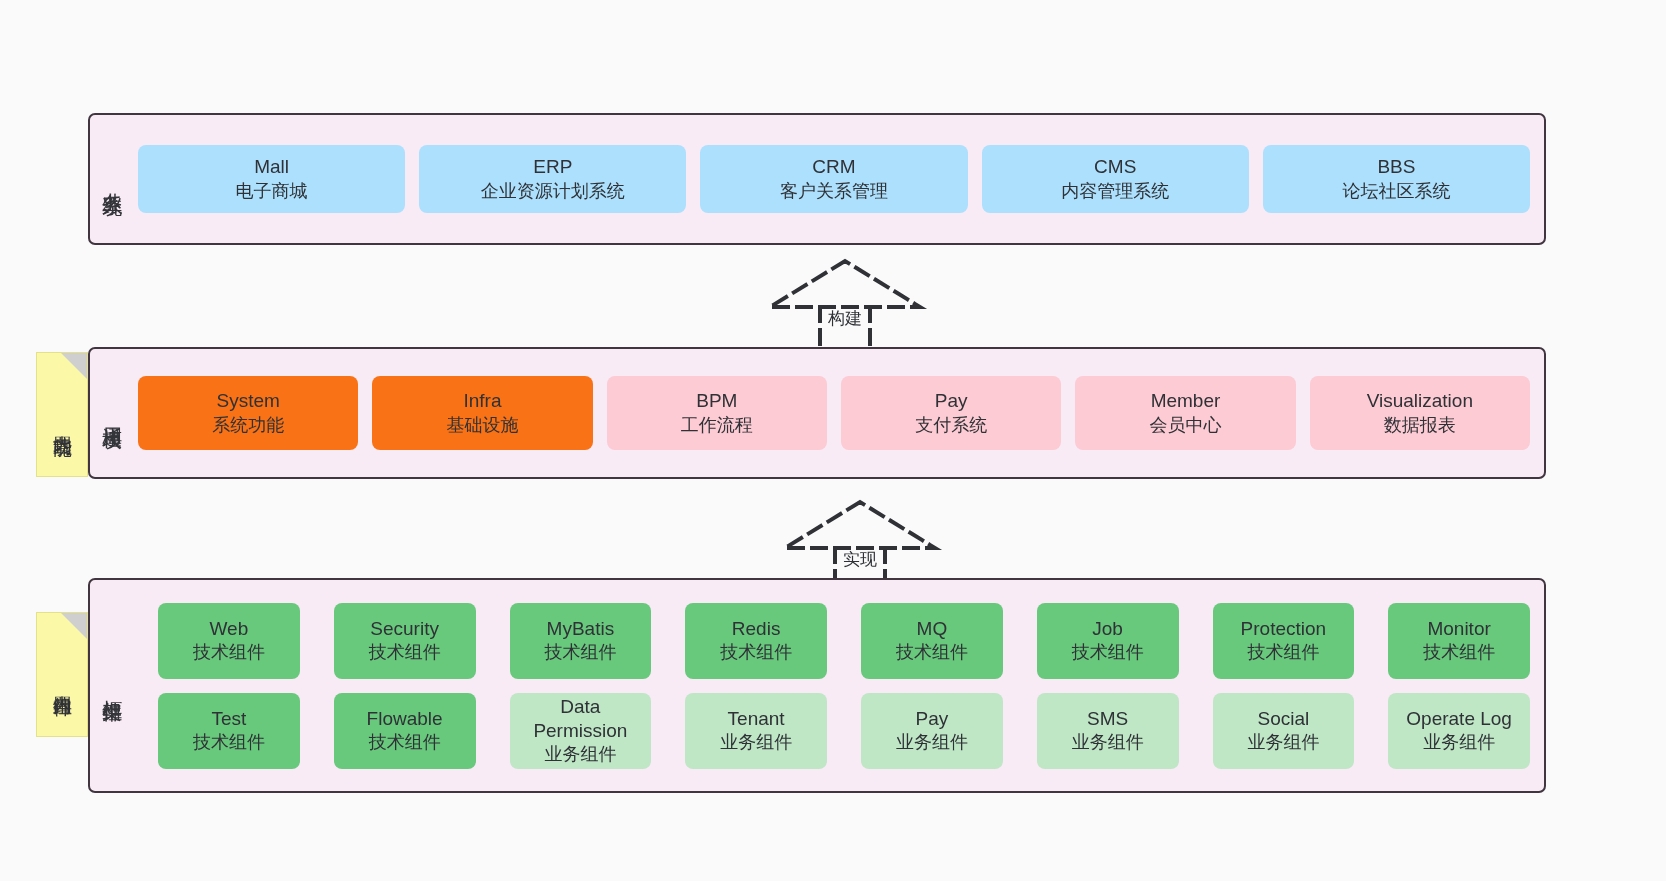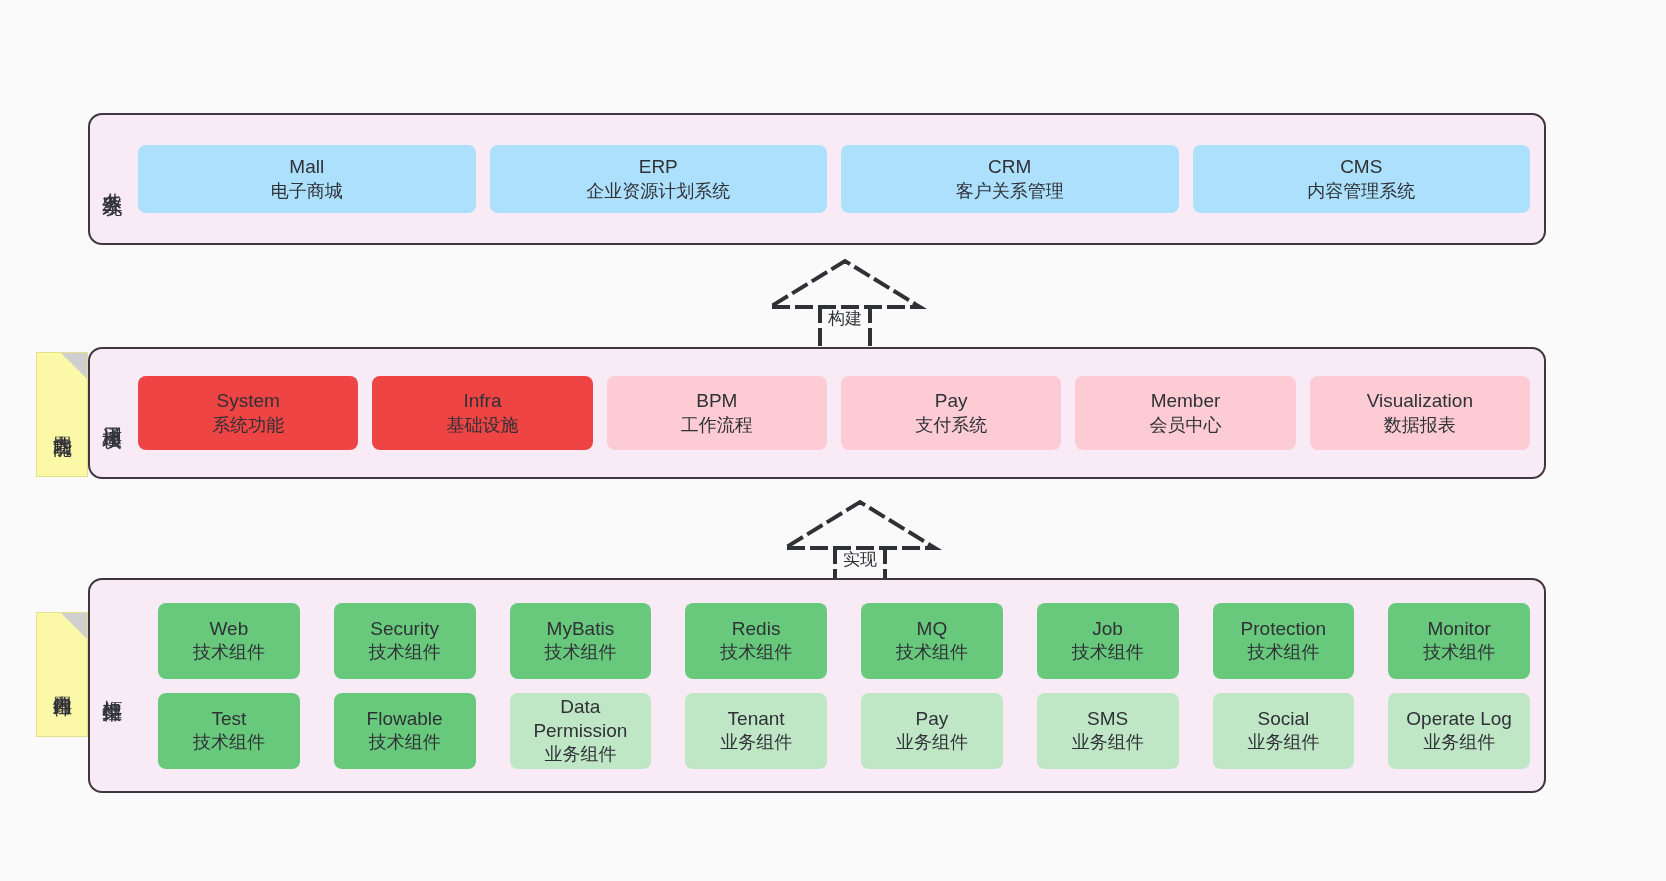--- a/index.html
+++ b/index.html
@@ -19,21 +19,21 @@
     position: absolute;
     inset: 0;
   }
 
   
   .band {
     position: absolute;
     box-sizing: border-box;
     background: #f8ebf6;
     border: 2px solid #41353f;
-    border-radius: 14px;
+    border-radius: 7px;
     display: flex;
     align-items: stretch;
   }
   .band-label {
     flex: 0 0 auto;
     width: 44px;
     display: flex;
     align-items: center;
     justify-content: center;
     font-size: 20px;
@@ -67,21 +67,21 @@
     text-align: center;
     padding: 6px 8px;
     line-height: 1.28;
     color: #2f3136;
   }
   .cell .en { font-size: 19px; }
   .cell .cn { font-size: 18px; }
 
   
   .c-blue       { background: #ace0fd; }
-  .c-red        { background: #ef4444; }
+  .c-red        { background: #f97316; }
   .c-pink       { background: #fccbd3; }
   .c-green      { background: #68c97c; }
   .c-lightgreen { background: #bfe7c6; }
 
   
   #band-business  { left: 88px;  top: 113px; width: 1458px; height: 132px; }
   #band-modules   { left: 88px;  top: 347px; width: 1458px; height: 132px; }
   #band-framework { left: 88px;  top: 578px; width: 1458px; height: 215px; }
 
   #band-business .cell  { height: 68px; }
@@ -166,20 +166,24 @@
           <span class="cn">企业资源计划系统</span>
         </div>
         <div class="cell c-blue">
           <span class="en">CRM</span>
           <span class="cn">客户关系管理</span>
         </div>
         <div class="cell c-blue">
           <span class="en">CMS</span>
           <span class="cn">内容管理系统</span>
         </div>
+        <div class="cell c-blue">
+          <span class="en">BBS</span>
+          <span class="cn">论坛社区系统</span>
+        </div>
       </div>
     </div>
   </div>
 
   <div class="connector" id="connector-build">
     <svg width="170" height="100" viewBox="0 0 170 100" aria-hidden="true">
       <g fill="none" stroke="#2f3136" stroke-width="4" stroke-dasharray="14 9" stroke-linecap="square">
         <path d="M 85 6 L 10 52 L 160 52 Z"></path>
         <path d="M 60 52 L 60 100 M 110 52 L 110 100 M 60 100 L 110 100"></path>
       </g>

